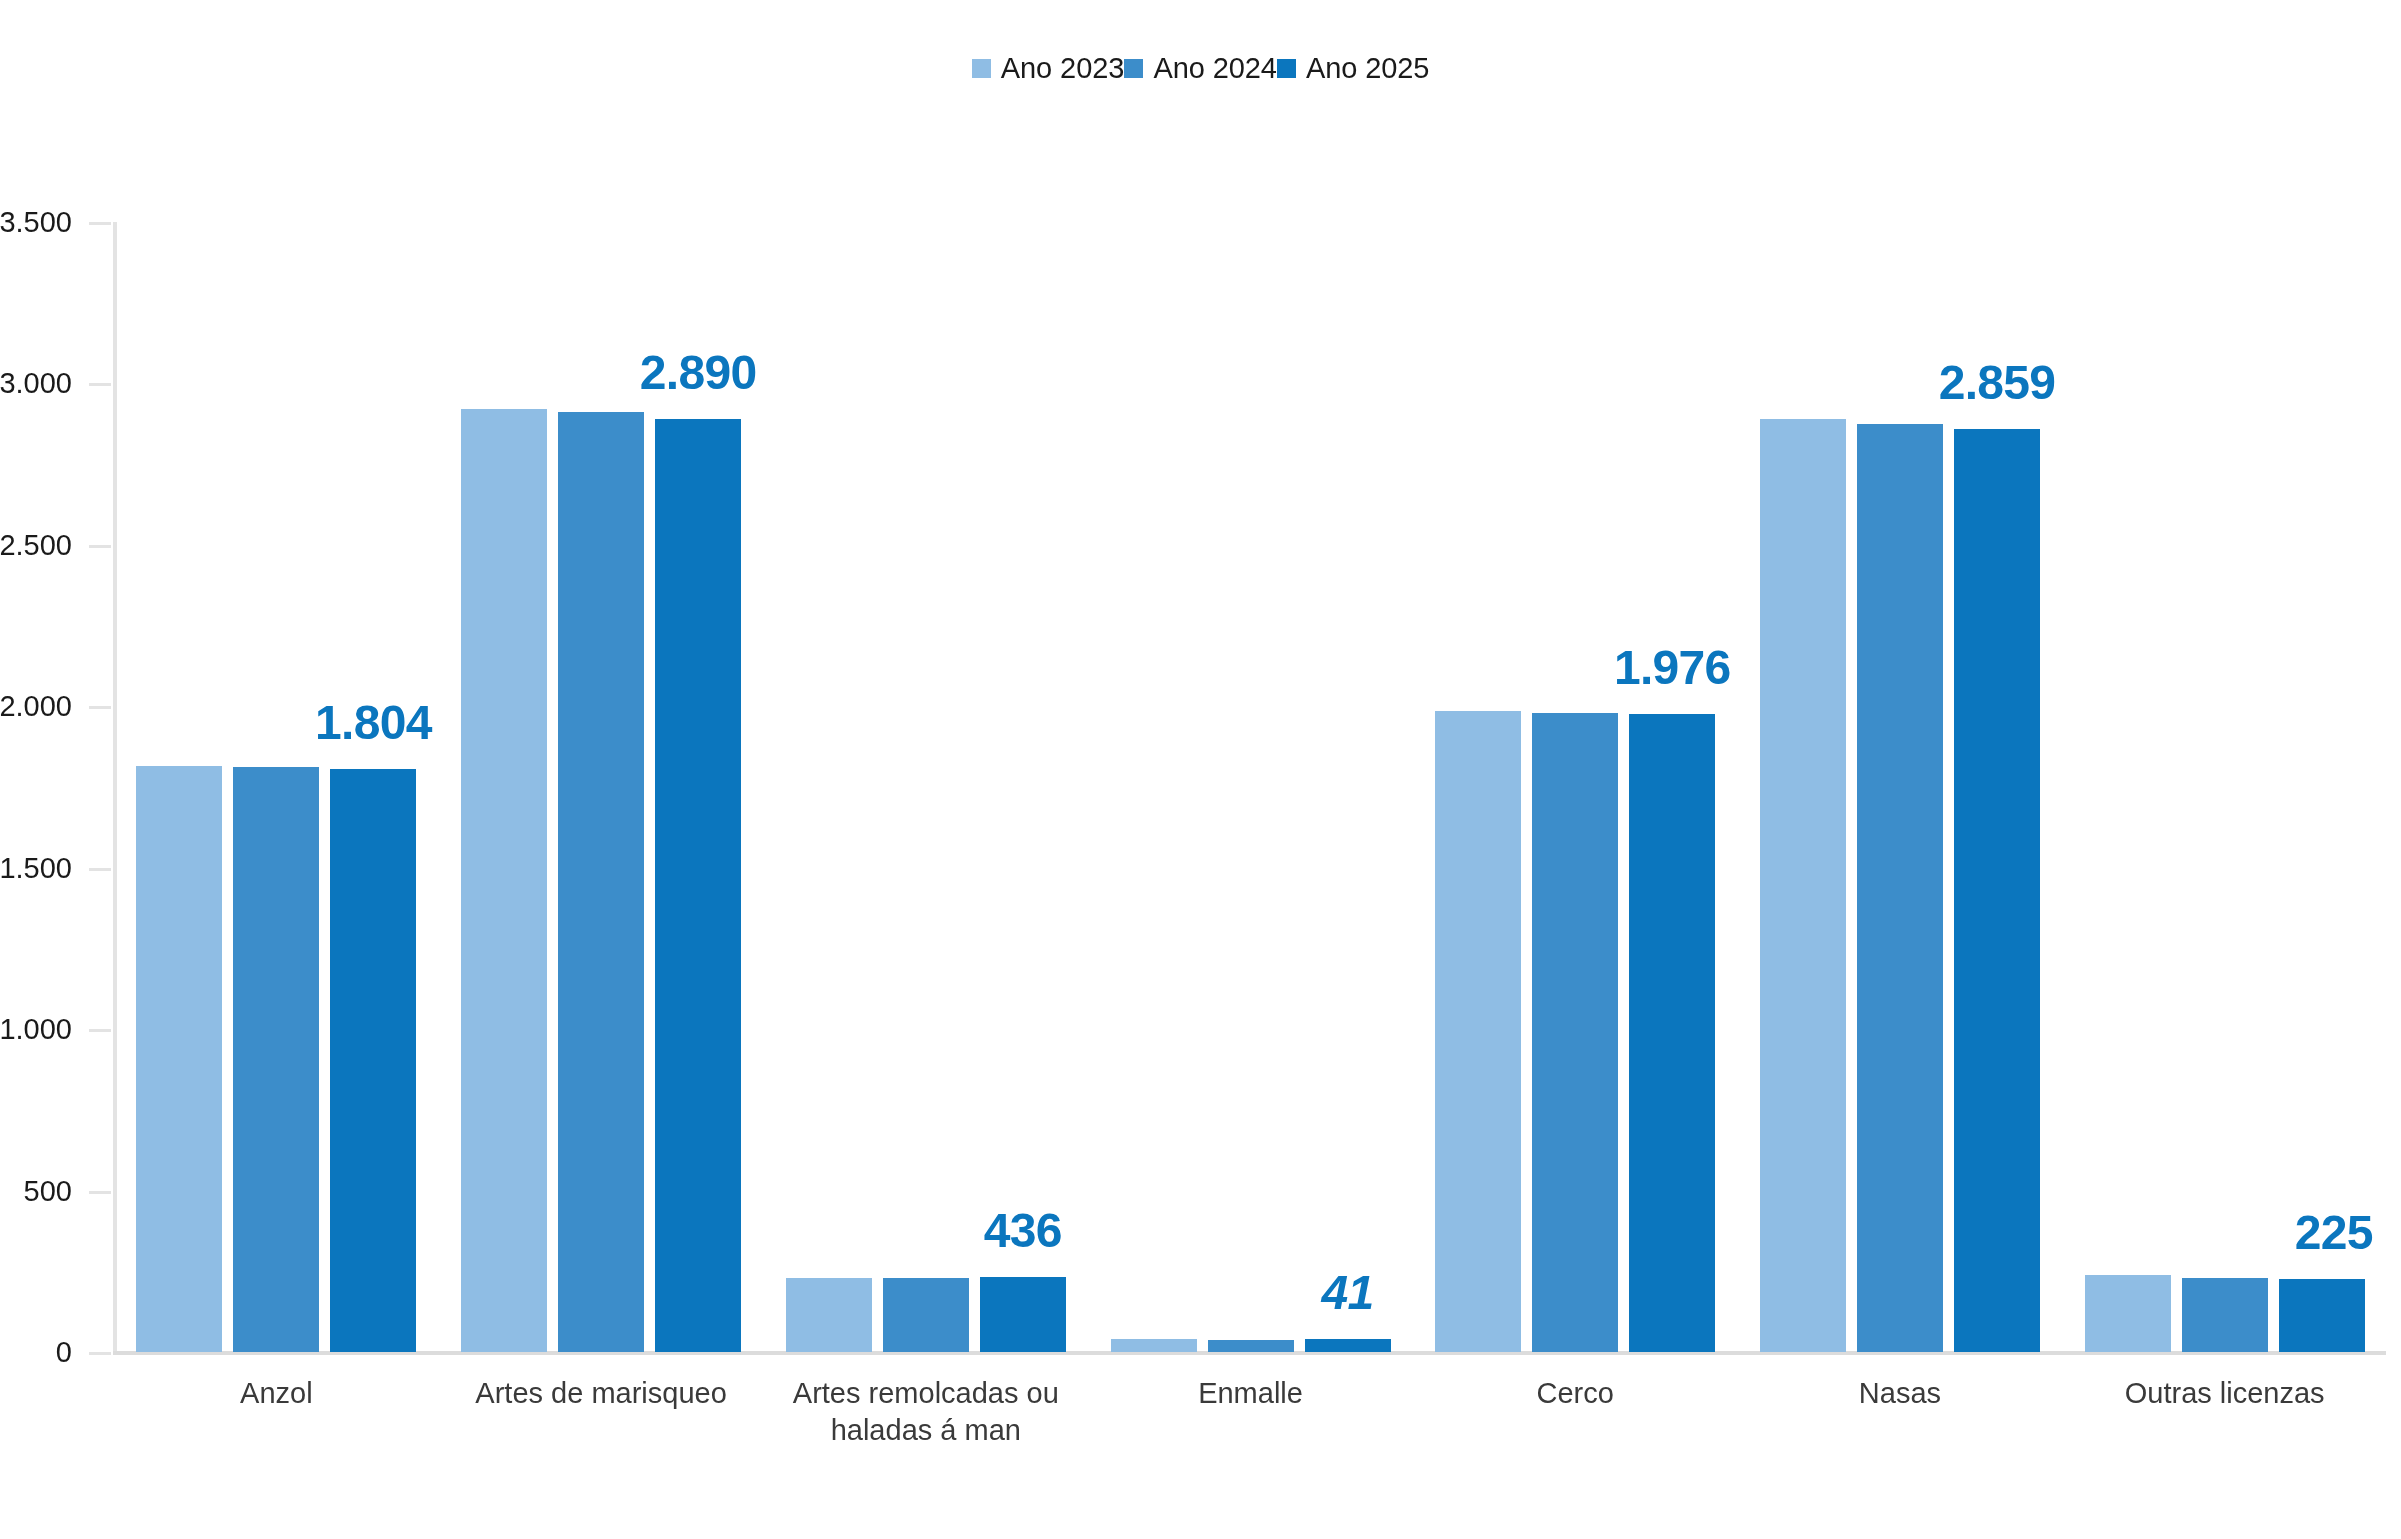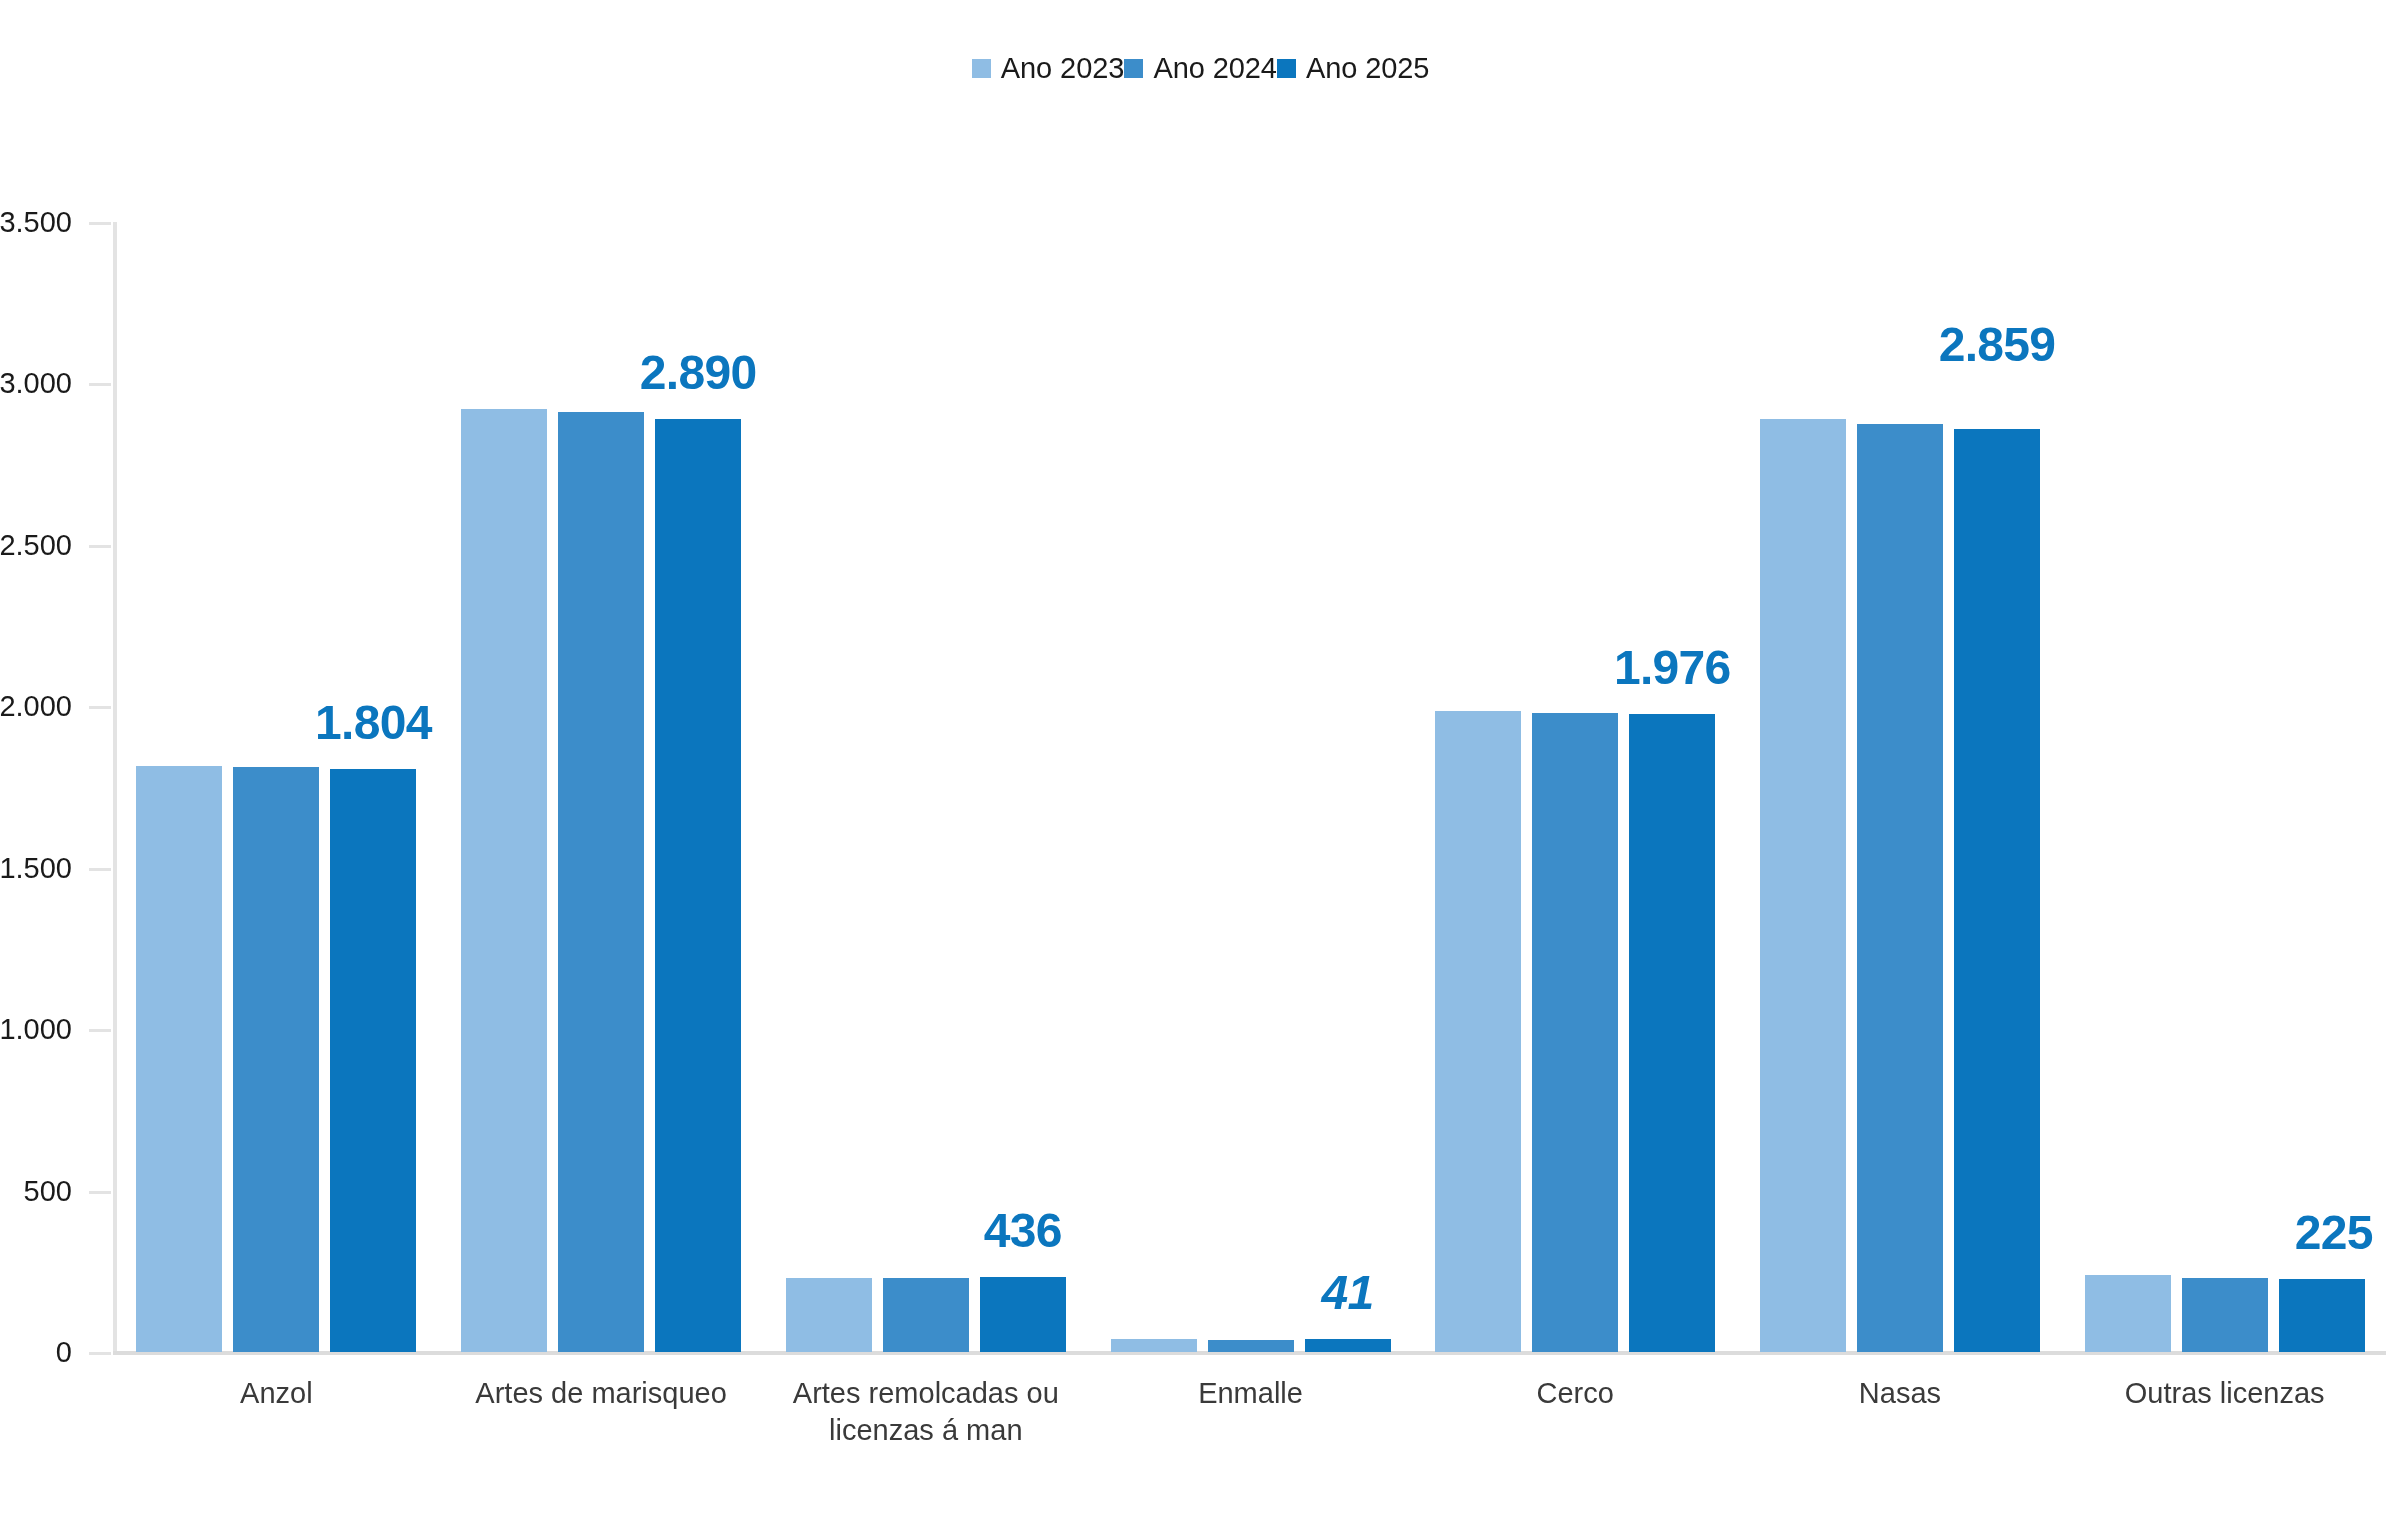--- a/index.html
+++ b/index.html
@@ -231,21 +231,21 @@
             <div class="bar" title="Ano 2025: 1976" style="height: 638px; background: rgb(11, 118, 190);"></div>
           </div>
           <div class="bar-label" style="bottom: 657px; left: calc(50% + 97px);">1.976</div>
         </div>
         <div class="bar-group">
           <div class="bars">
             <div class="bar" title="Ano 2023: 2890" style="height: 933px; background: rgb(143, 189, 228);"></div>
             <div class="bar" title="Ano 2024: 2872" style="height: 928px; background: rgb(60, 141, 202);"></div>
             <div class="bar" title="Ano 2025: 2859" style="height: 923px; background: rgb(11, 118, 190);"></div>
           </div>
-          <div class="bar-label" style="bottom: 980px; left: calc(50% + 97px);">2.859</div>
+          <div class="bar-label" style="bottom: 942px; left: calc(50% + 97px);">2.859</div>
         </div>
         <div class="bar-group">
           <div class="bars">
             <div class="bar" title="Ano 2023: 238" style="height: 77px; background: rgb(143, 189, 228);"></div>
             <div class="bar" title="Ano 2024: 229" style="height: 74px; background: rgb(60, 141, 202);"></div>
             <div class="bar" title="Ano 2025: 225" style="height: 73px; background: rgb(11, 118, 190);"></div>
           </div>
           <div class="bar-label" style="bottom: 92px; left: calc(50% + 97px); margin-left: 12px;">225</div>
         </div>
       </div>
@@ -253,21 +253,21 @@
 
   <div id="cat-labels">
       <div class="cat-label">
         <span>Anzol</span>
       </div>
       <div class="cat-label">
         <span>Artes de marisqueo</span>
       </div>
       <div class="cat-label">
         <span>Artes remolcadas ou</span>
-        <span>licenzas á man</span>
+        <span>haladas á man</span>
       </div>
       <div class="cat-label">
         <span>Enmalle</span>
       </div>
       <div class="cat-label">
         <span>Cerco</span>
       </div>
       <div class="cat-label">
         <span>Nasas</span>
       </div>

